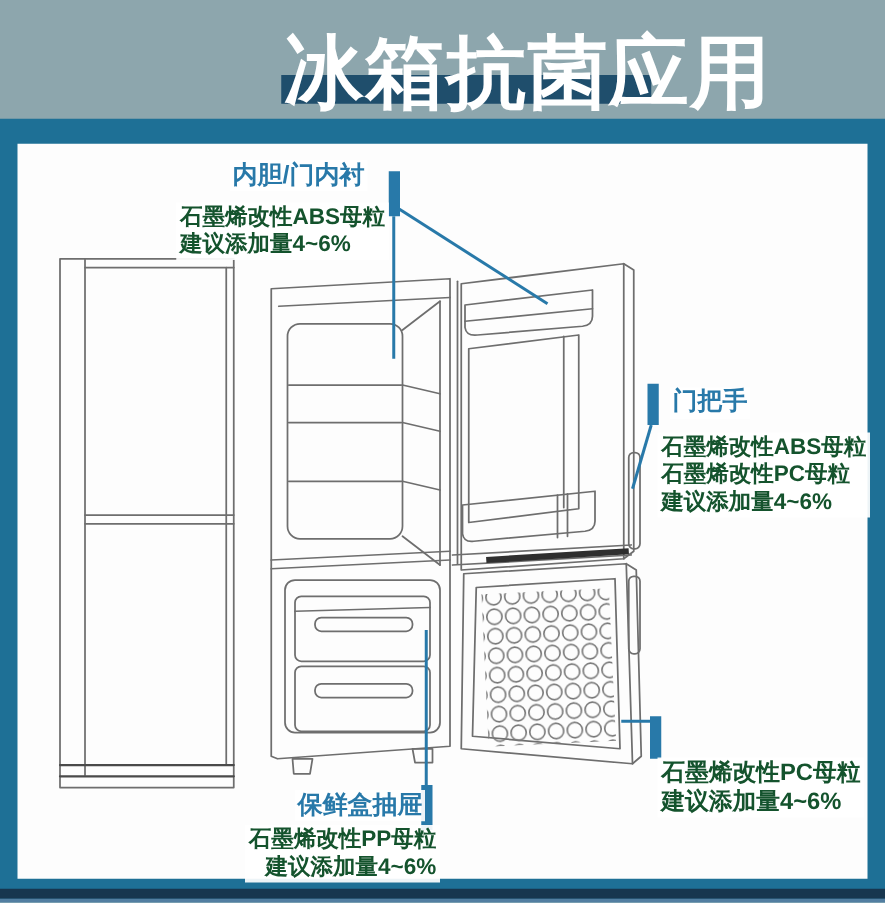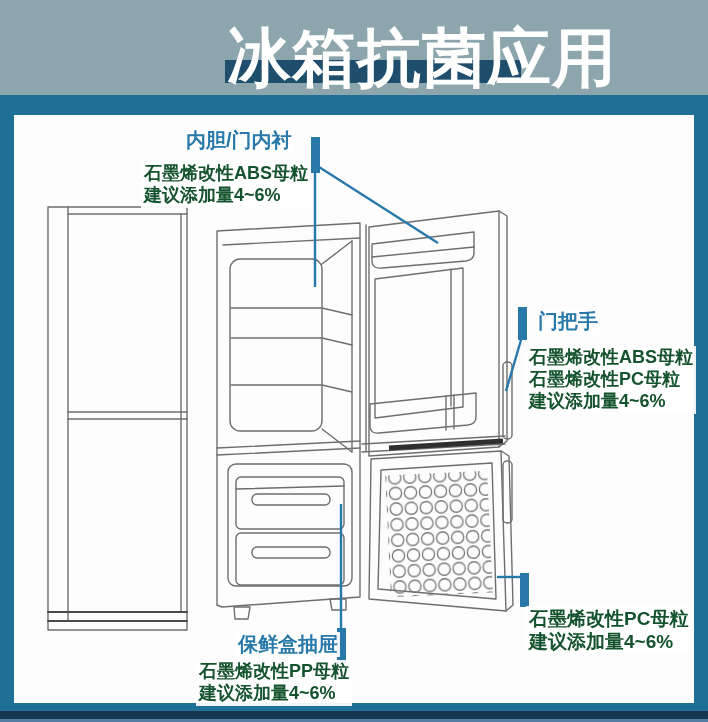--- a/index.html
+++ b/index.html
@@ -18,21 +18,21 @@
   .ink-dark{stroke:#2f2f2f;fill:none;stroke-width:5;stroke-linecap:butt;}
   .acc{stroke:var(--accent,#2879a9);fill:none;stroke-width:2.4;stroke-linecap:butt;}
   .accfill{fill:var(--accent,#2879a9);stroke:none;}
   .lbl-title{position:absolute;font-size:20px;font-weight:800;color:var(--accent,#2879a9);background:rgba(255,255,255,.92);line-height:1.15;padding:1px 2px;white-space:nowrap;}
   .lbl-body{position:absolute;font-size:18px;font-weight:700;color:#14532d;background:rgba(255,255,255,.92);line-height:1.22;padding:1px 3px;white-space:nowrap;}
   .pos-t1{left:184px;top:128px;}
   .pos-b1{left:141px;top:162px;}
   .pos-t2{left:536px;top:310px;font-family:Liberation Mono, monospace;}
   .pos-b2{left:526px;top:346px;}
   .pos-t3{left:236px;top:632px;text-align:center;}
-  .pos-b3{left:196px;top:660px;}
+  .pos-b3{left:196px;top:660px;text-align:right;}
   .pos-t4{left:536px;top:576px;}
   .pos-b4{left:526px;top:606px;font-size:19px;}
 </style>
 </head>
 <body>
 
 <div class="canvas">
 
   <div class="top-band"></div>
   <div class="title-bar"></div>

